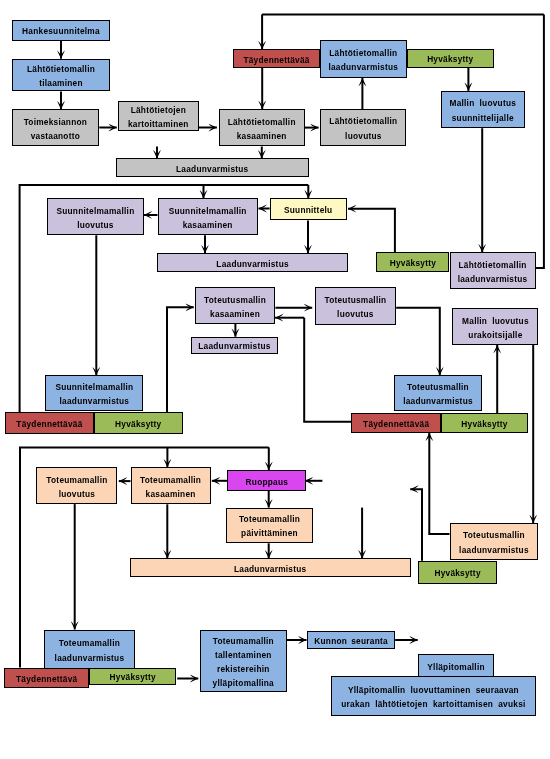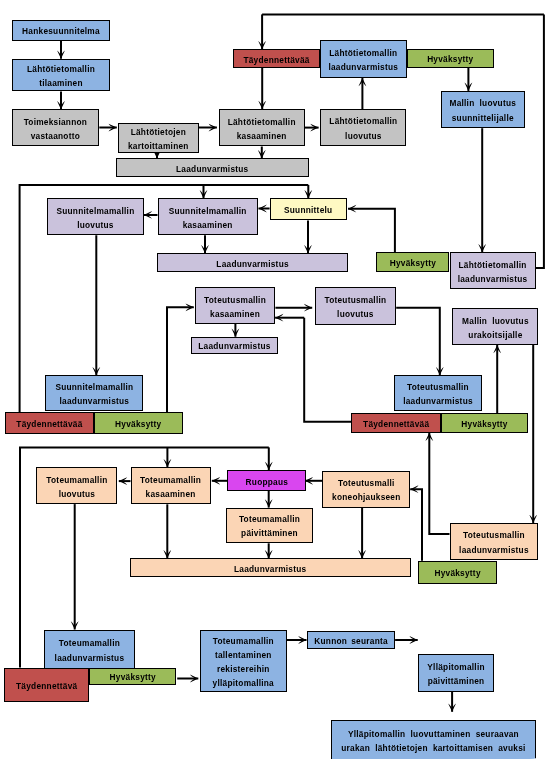--- a/index.html
+++ b/index.html
@@ -107,21 +107,21 @@
     <path d="M 395.1 640.0 L 417.7 640.0" fill="none" stroke="#000000" stroke-width="2.0" stroke-linecap="butt" stroke-linejoin="miter"></path>
     <path transform="translate(417.7 640.0) rotate(270)" d="M 0 0 L 3.9 -8.3 C 2.35 -7.2 0.95 -5.1 0 -3.3 C -0.95 -5.1 -2.35 -7.2 -3.9 -8.3 Z" fill="#000000" stroke="none"></path>
     <path d="M 452.1 668.2 L 452.1 711.8" fill="none" stroke="#000000" stroke-width="2.0" stroke-linecap="butt" stroke-linejoin="miter"></path>
     <path transform="translate(452.1 711.8) rotate(0)" d="M 0 0 L 3.9 -8.3 C 2.35 -7.2 0.95 -5.1 0 -3.3 C -0.95 -5.1 -2.35 -7.2 -3.9 -8.3 Z" fill="#000000" stroke="none"></path>
   </svg>
   <div class="node" style="left:11.6px;top:20.0px;width:98.8px;height:20.8px;background:#8DB3E2;font-size:8.3px;">Hankesuunnitelma</div>
   <div class="node" style="left:11.6px;top:58.8px;width:98.8px;height:32.4px;background:#8DB3E2;font-size:8.3px;">Lähtötietomallin
 tilaaminen</div>
   <div class="node" style="left:11.5px;top:109.4px;width:87.8px;height:37.1px;background:#C3C3C3;font-size:8.3px;">Toimeksiannon
 vastaanotto</div>
-  <div class="node" style="left:118.1px;top:123px;width:80.5px;height:30px;background:#C3C3C3;font-size:8.3px;">Lähtötietojen
+  <div class="node" style="left:118.1px;top:101px;width:80.5px;height:30px;background:#C3C3C3;font-size:8.3px;">Lähtötietojen
 kartoittaminen</div>
   <div class="node" style="left:218.7px;top:109.1px;width:86.0px;height:37.4px;background:#C3C3C3;font-size:8.3px;">Lähtötietomallin
 kasaaminen</div>
   <div class="node" style="left:115.5px;top:158.4px;width:193.5px;height:18.6px;background:#C3C3C3;font-size:8.3px;">Laadunvarmistus</div>
   <div class="node" style="left:233.2px;top:49.2px;width:86.7px;height:18.8px;background:#C0504D;font-size:8.3px;">Täydennettävää</div>
   <div class="node" style="left:320.0px;top:40.2px;width:86.6px;height:37.8px;background:#8DB3E2;font-size:8.3px;">Lähtötietomallin
 laadunvarmistus</div>
   <div class="node" style="left:406.6px;top:49.0px;width:87.4px;height:19.0px;background:#9BBB59;font-size:8.3px;">Hyväksytty</div>
   <div class="node" style="left:320.4px;top:109.4px;width:86.0px;height:36.4px;background:#C3C3C3;font-size:8.3px;">Lähtötietomallin
 luovutus</div>
@@ -149,34 +149,32 @@
   <div class="node" style="left:93.8px;top:412.1px;width:88.9px;height:21.7px;background:#9BBB59;font-size:8.3px;">Hyväksytty</div>
   <div class="node" style="left:394.4px;top:375.2px;width:87.2px;height:36.2px;background:#8DB3E2;font-size:8.3px;">Toteutusmallin
 laadunvarmistus</div>
   <div class="node" style="left:351.2px;top:413.1px;width:90.0px;height:19.6px;background:#C0504D;font-size:8.3px;">Täydennettävää</div>
   <div class="node" style="left:441.2px;top:413.1px;width:86.6px;height:19.6px;background:#9BBB59;font-size:8.3px;">Hyväksytty</div>
   <div class="node" style="left:36.4px;top:467.3px;width:81.1px;height:36.8px;background:#FBD5B5;font-size:8.3px;">Toteumamallin
 luovutus</div>
   <div class="node" style="left:130.5px;top:467.2px;width:80.2px;height:37.1px;background:#FBD5B5;font-size:8.3px;">Toteumamallin
 kasaaminen</div>
   <div class="node" style="left:227.3px;top:470.1px;width:79.2px;height:21px;background:#d946ef;font-size:8.3px;">Ruoppaus</div>
-  <div class="node" style="left:322.4px;top:471.2px;width:87.8px;height:36.4px;background:#FBD5B5;font-size:8.3px;">Toteutusmalli
-koneohjaukseen</div>
   <div class="node" style="left:225.6px;top:507.6px;width:87.8px;height:35.7px;background:#FBD5B5;font-size:8.3px;">Toteumamallin
 päivittäminen</div>
   <div class="node" style="left:129.6px;top:558.4px;width:281.2px;height:19.1px;background:#FBD5B5;font-size:8.3px;">Laadunvarmistus</div>
   <div class="node" style="left:449.5px;top:523.0px;width:88.9px;height:37.1px;background:#FBD5B5;font-size:8.3px;">Toteutusmallin
 laadunvarmistus</div>
   <div class="node" style="left:417.7px;top:560.8px;width:79.8px;height:22.8px;background:#9BBB59;font-size:8.3px;">Hyväksytty</div>
   <div class="node" style="left:43.6px;top:629.5px;width:91.7px;height:40.0px;background:#8DB3E2;font-size:8.3px;">Toteumamallin
 laadunvarmistus</div>
-  <div class="node" style="left:4.4px;top:668.1px;width:84.7px;height:34px;background:#C0504D;font-size:8.3px;">Täydennettävä</div>
+  <div class="node" style="left:4.4px;top:668.1px;width:84.7px;height:20px;background:#C0504D;font-size:8.3px;">Täydennettävä</div>
   <div class="node" style="left:89.1px;top:668.1px;width:87.3px;height:16.7px;background:#9BBB59;font-size:8.3px;">Hyväksytty</div>
   <div class="node" style="left:199.6px;top:629.7px;width:87.4px;height:62.4px;background:#8DB3E2;font-size:8.3px;">Toteumamallin
 tallentaminen
 rekistereihin
 ylläpitomallina</div>
   <div class="node" style="left:307.0px;top:631.1px;width:88.1px;height:17.9px;background:#8DB3E2;font-size:8.3px;word-spacing:1.6px;">Kunnon seuranta</div>
   <div class="node" style="left:418.0px;top:630.0px;width:76.1px;height:38.2px;background:#8DB3E2;font-size:8.3px;margin-top:24px;">Ylläpitomallin
 päivittäminen</div>
-  <div class="node" style="left:330.5px;top:720px;width:205.9px;height:39.6px;background:#8DB3E2;font-size:8.3px;word-spacing:2.6px;">Ylläpitomallin luovuttaminen seuraavan
+  <div class="node" style="left:330.5px;top:676px;width:205.9px;height:39.6px;background:#8DB3E2;font-size:8.3px;word-spacing:2.6px;">Ylläpitomallin luovuttaminen seuraavan
 urakan lähtötietojen kartoittamisen avuksi</div>
 </div>
 
 </body></html>

